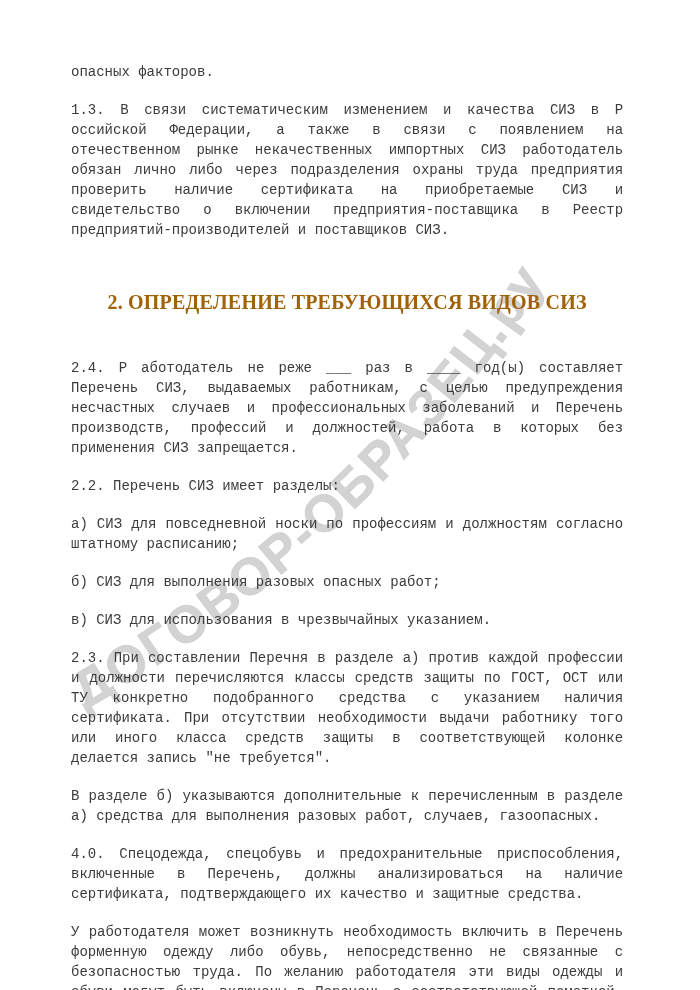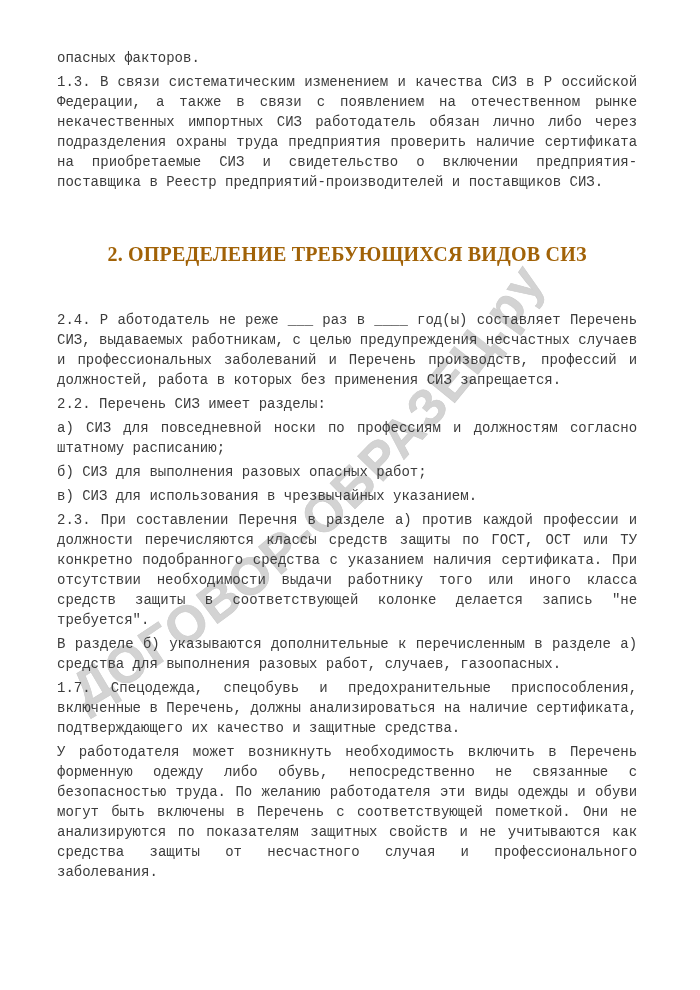--- a/index.html
+++ b/index.html
@@ -36,21 +36,21 @@
     position: absolute;
     left: 53px;
     top: 44px;
     width: 70ch;
     z-index: 1;
     font-size: 14px;
     line-height: 20px;
     color: #3c3c3c;
   }
   .doc p {
-    margin: 4px;
+    margin: 18px;
     text-align: justify;
     word-spacing: normal;
   }
   .section-heading {
     font-family: "Liberation Serif", "DejaVu Serif", serif;
     font-weight: 600;
     font-size: 20px;
     line-height: 21px;
     letter-spacing: 0.2px;
     color: #a16207;
@@ -88,18 +88,18 @@
 
     <p>б) СИЗ для выполнения разовых опасных работ;</p>
 
     <p>в) СИЗ для использования в чрезвычайных указанием.</p>
 
     <p>2.3. При составлении Перечня в разделе а) против каждой профессии и должности перечисляются классы средств защиты по ГОСТ, ОСТ или ТУ конкретно подобранного средства с указанием наличия сертификата. При отсутствии необходимости выдачи работнику того или иного класса средств защиты в соответствующей колонке делается запись "не требуется".</p>
 
     <p>В разделе б) указываются дополнительные к перечисленным в разделе а) средства для выполнения разовых работ, случаев, газоопасных.</p>
 
 
-    <p>1.7. Спецодежда, спецобувь и предохранительные приспособления, включенные в Перечень, должны анализироваться на наличие сертификата, подтверждающего их качество и защитные средства.</p>
+    <p>4.0. Спецодежда, спецобувь и предохранительные приспособления, включенные в Перечень, должны анализироваться на наличие сертификата, подтверждающего их качество и защитные средства.</p>
 
     <p>У работодателя может возникнуть необходимость включить в Перечень форменную одежду либо обувь, непосредственно не связанные с безопасностью труда. По желанию работодателя эти виды одежды и обуви могут быть включены в Перечень с соответствующей пометкой. Они не анализируются по показателям защитных свойств и не учитываются как средства защиты от несчастного случая и профессионального заболевания.</p>
 
   </div>
 </div>
 
 </body></html>

